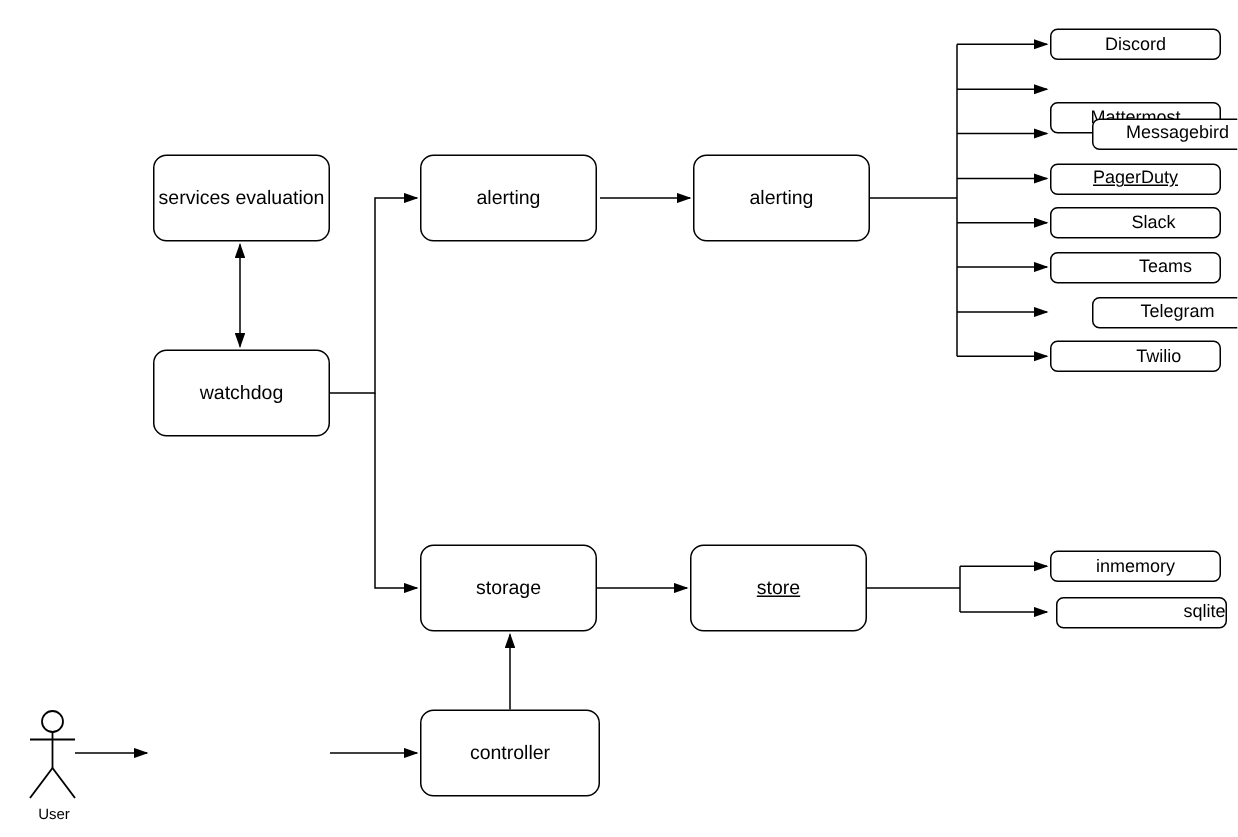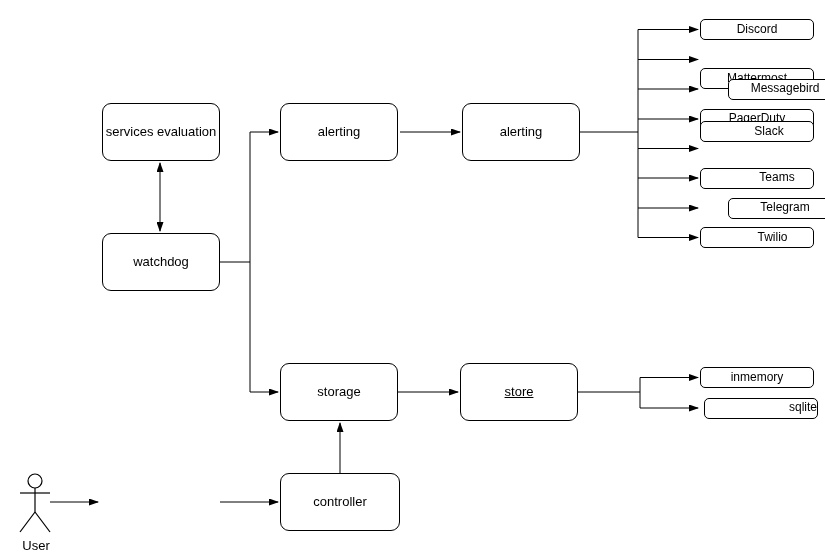--- a/index.html
+++ b/index.html
@@ -44,21 +44,21 @@
     height: 21px;
     border-radius: 5px;
     font-size: 12px;
   }
   .actor-label {
     position: absolute;
     left: 14px;
     top: 538px;
     width: 44px;
     text-align: center;
-    font-size: 13px;
+    font-size: 10px;
     color: #000000;
   }
 </style>
 </head>
 <body>
 
 <div class="canvas">
 
   <svg class="edges" width="825" height="558" viewBox="0 0 825 558">
     <defs>
@@ -142,21 +142,21 @@
   </div>
   <div class="node small" style="left:700px; top:49px;margin-top:19px;">
     <span>Mattermost</span>
   </div>
   <div class="node small" style="left:728px; top:78.5px;text-align:right;">
     <span>Messagebird</span>
   </div>
   <div class="node small" style="left:700px; top:108.5px;text-decoration:underline;">
     <span>PagerDuty</span>
   </div>
-  <div class="node small" style="left:700px; top:121px;padding-left:24px;">
+  <div class="node small" style="left:700px; top:138px;padding-left:24px;">
     <span>Slack</span>
   </div>
   <div class="node small" style="left:700px; top:167.5px;padding-left:40px;">
     <span>Teams</span>
   </div>
   <div class="node small" style="left:728px; top:197.5px;">
     <span>Telegram</span>
   </div>
   <div class="node small" style="left:700px; top:227px;padding-left:31px;">
     <span>Twilio</span>

